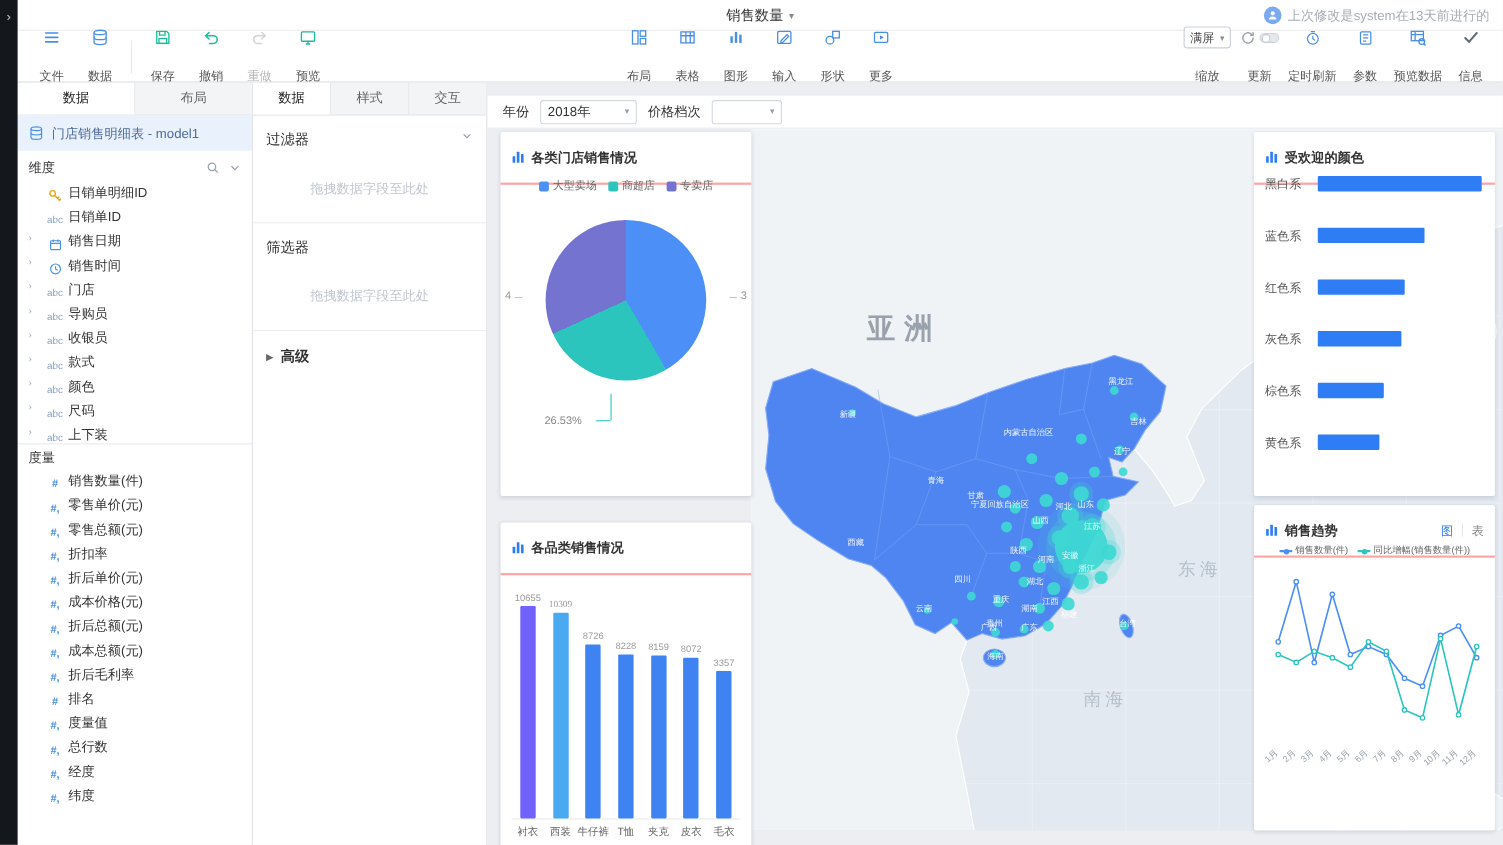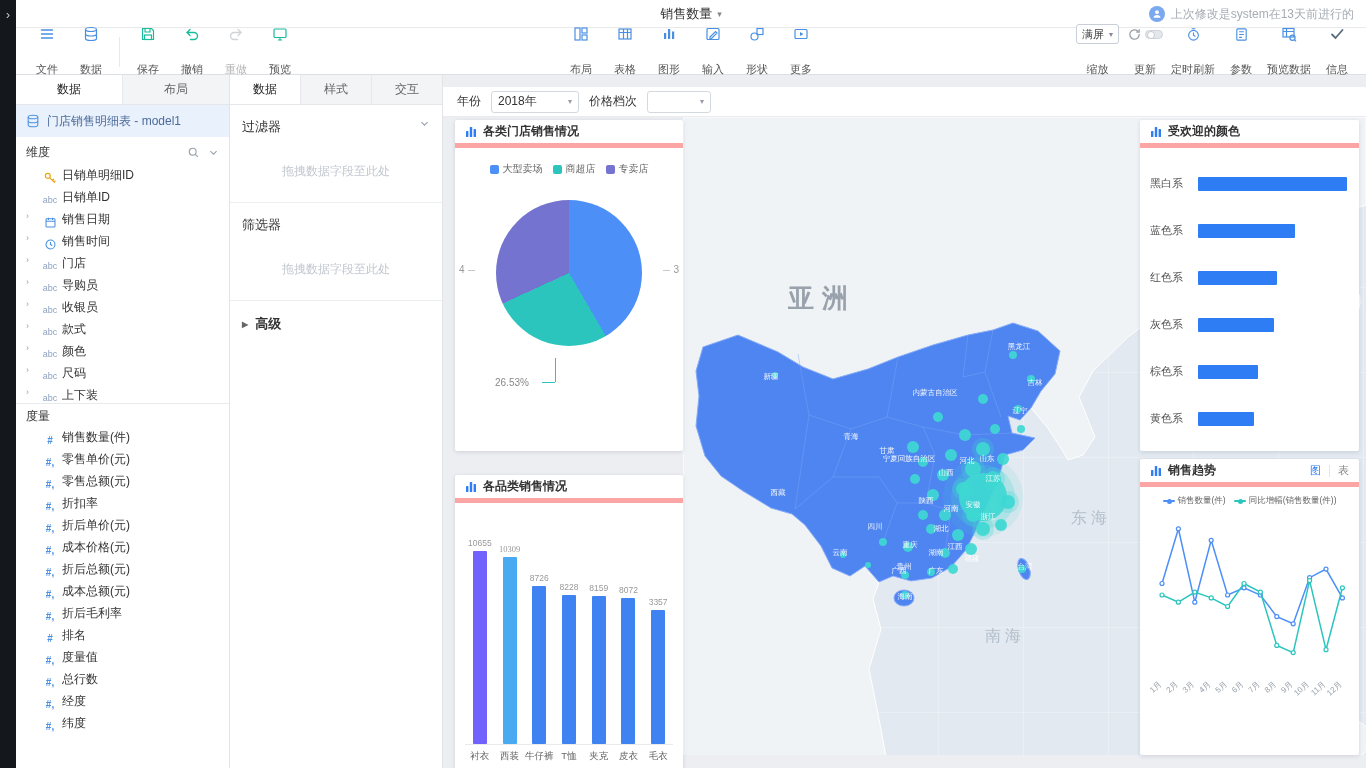--- a/index.html
+++ b/index.html
@@ -57,21 +57,21 @@
 
 .canvas{position:absolute;left:443px;top:75px;right:0;bottom:0;background:#eceef2;z-index:10}
 .filterbar{position:absolute;left:0;right:0;top:12px;height:30px;background:#fff;border-bottom:1px solid #e9ebee;display:flex;align-items:center;gap:10px;padding:0 14px;z-index:2}
 .fsel{height:22px;border:1px solid #d4d9e0;border-radius:3px;background:#fff;display:flex;align-items:center;justify-content:space-between;gap:6px;padding:0 6px;color:#333;cursor:pointer}
 .fsel .car{font-size:8px;color:#99a}
 .flabel2{color:#333}
 .mapwrap{position:absolute;left:240px;top:42px;right:0;bottom:13px;background:#e2e9f0;z-index:1;overflow:hidden}
 .mapwrap svg{display:block;width:100%;height:100%}
 
 .card{position:absolute;background:#fff;border-radius:2px;box-shadow:0 1px 4px rgba(31,45,61,.14);z-index:3}
-.card-h{height:28px;display:flex;align-items:center;gap:6px;padding:0 10px;border-bottom:5px solid #fca5a5;font-size:12px;font-weight:bold;color:#333}
+.card-h{height:48px;display:flex;align-items:center;gap:6px;padding:0 10px;border-bottom:2px solid #fca5a5;font-size:12px;font-weight:bold;color:#333}
 .chic{display:inline-flex}
 .card-pie{left:12px;top:45px;width:228px;height:331px}
 .card-bar{left:12px;top:400px;width:228px;height:296px}
 .card-hbar{left:697px;top:45px;width:219px;height:331px}
 .card-line{left:697px;top:384px;width:219px;height:296px}
 
 .pie-legend{position:absolute;left:0;right:0;top:42px;display:flex;justify-content:center;gap:10px}
 .pleg-item{display:flex;align-items:center;gap:4px;font-size:10px;color:#666;cursor:pointer}
 .pleg-sq{width:9px;height:9px;border-radius:2px;display:inline-block}
 .pie-disc{position:absolute;left:41px;top:80px;width:146px;height:146px;border-radius:50%;cursor:pointer}
@@ -86,21 +86,21 @@
 .pie-tick-r{right:13px}
 
 .bar-plot{position:absolute;left:10px;right:10px;top:44px;bottom:6px}
 .bbase{position:absolute;left:0;right:0;bottom:20px;height:1px;background:#e8eaee}
 .bcol{position:absolute;bottom:0;top:0;cursor:pointer}
 .bbar{position:absolute;left:50%;transform:translateX(-50%);bottom:21px;width:14px;border-radius:1px}
 .bval{position:absolute;left:50%;transform:translateX(-50%);font-size:8.5px;color:#999;white-space:nowrap}
 .bcat{position:absolute;left:50%;transform:translateX(-50%);bottom:2px;font-size:9.5px;color:#666;white-space:nowrap}
 
 .hbar-rows{position:absolute;left:10px;right:12px;top:40px;bottom:4px}
-.hrow{height:47px;display:flex;align-items:center;cursor:pointer}
+.hrow{height:47px;display:flex;cursor:pointer}
 .hlab{width:48px;font-size:11px;color:#555;flex:none}
 .hbar{height:14px;border-radius:1px}
 
 .line-toggle{margin-left:auto;display:flex;align-items:center;gap:8px;font-weight:normal}
 .lt{font-size:11px;color:#888;cursor:pointer}
 .lt.active{color:#2f7df5}
 .lt-sep{width:1px;height:12px;background:#e3e5e9}
 .line-legend{position:absolute;left:0;right:0;top:36px;display:flex;justify-content:center;gap:8px;font-size:8.5px;color:#666;white-space:nowrap}
 .lgi{display:flex;align-items:center;gap:3px;cursor:pointer}
 .lline{width:12px;height:2px;border-radius:1px;position:relative;display:inline-block}

